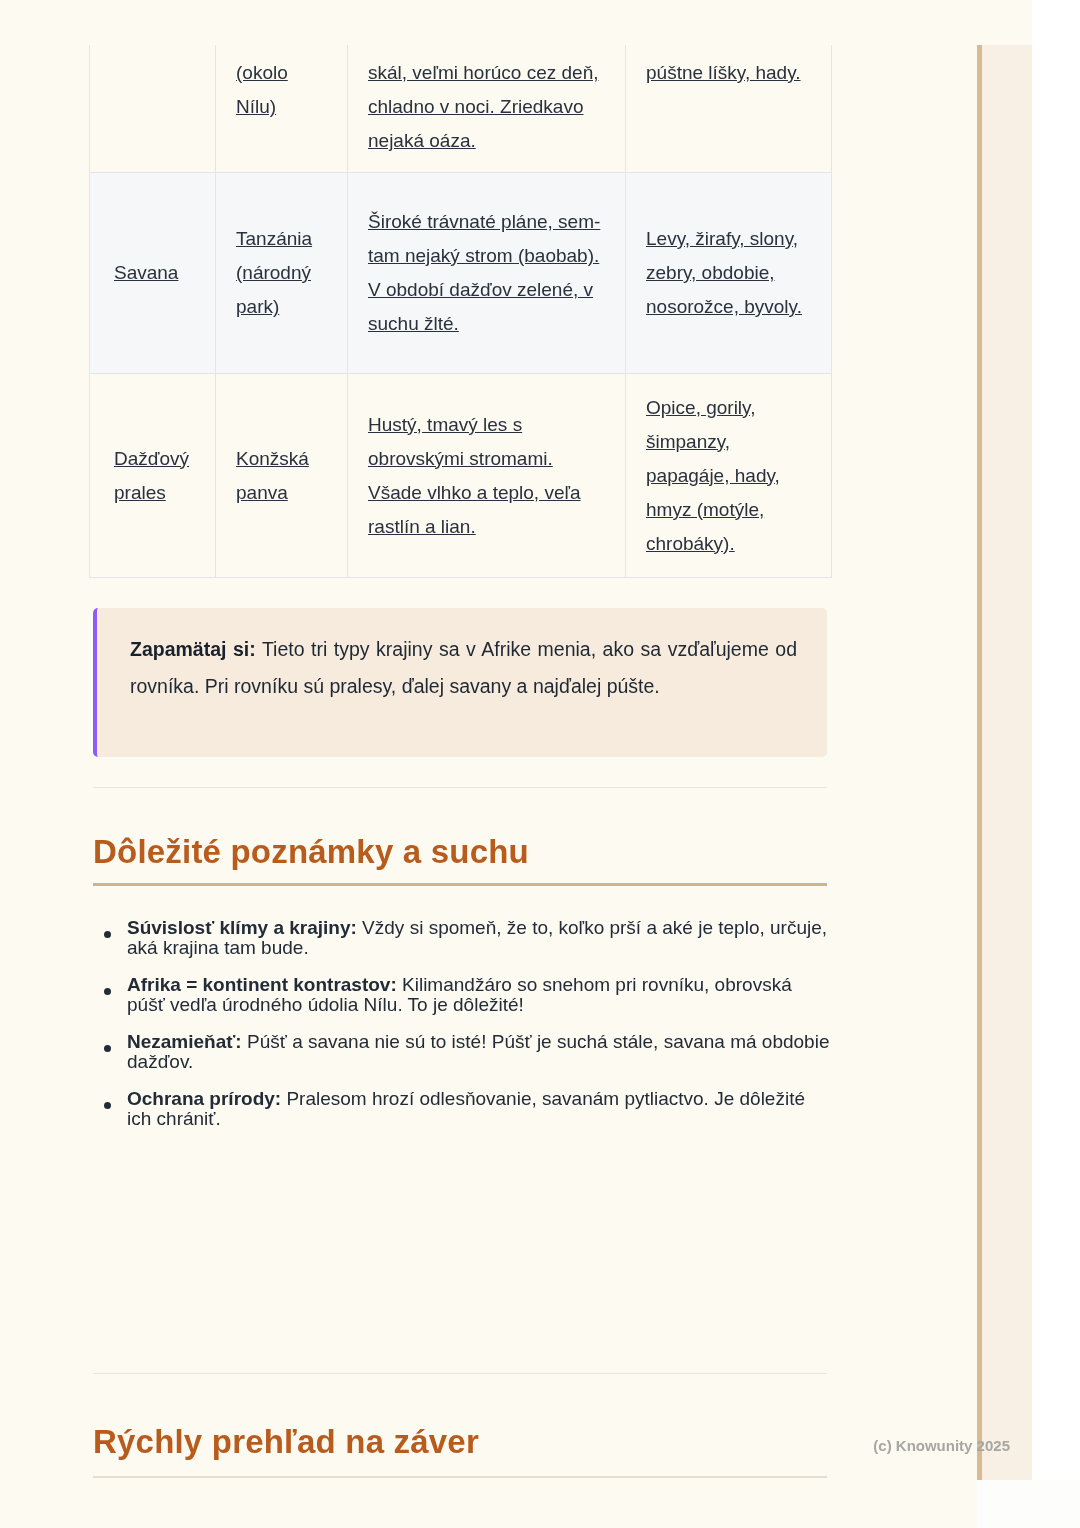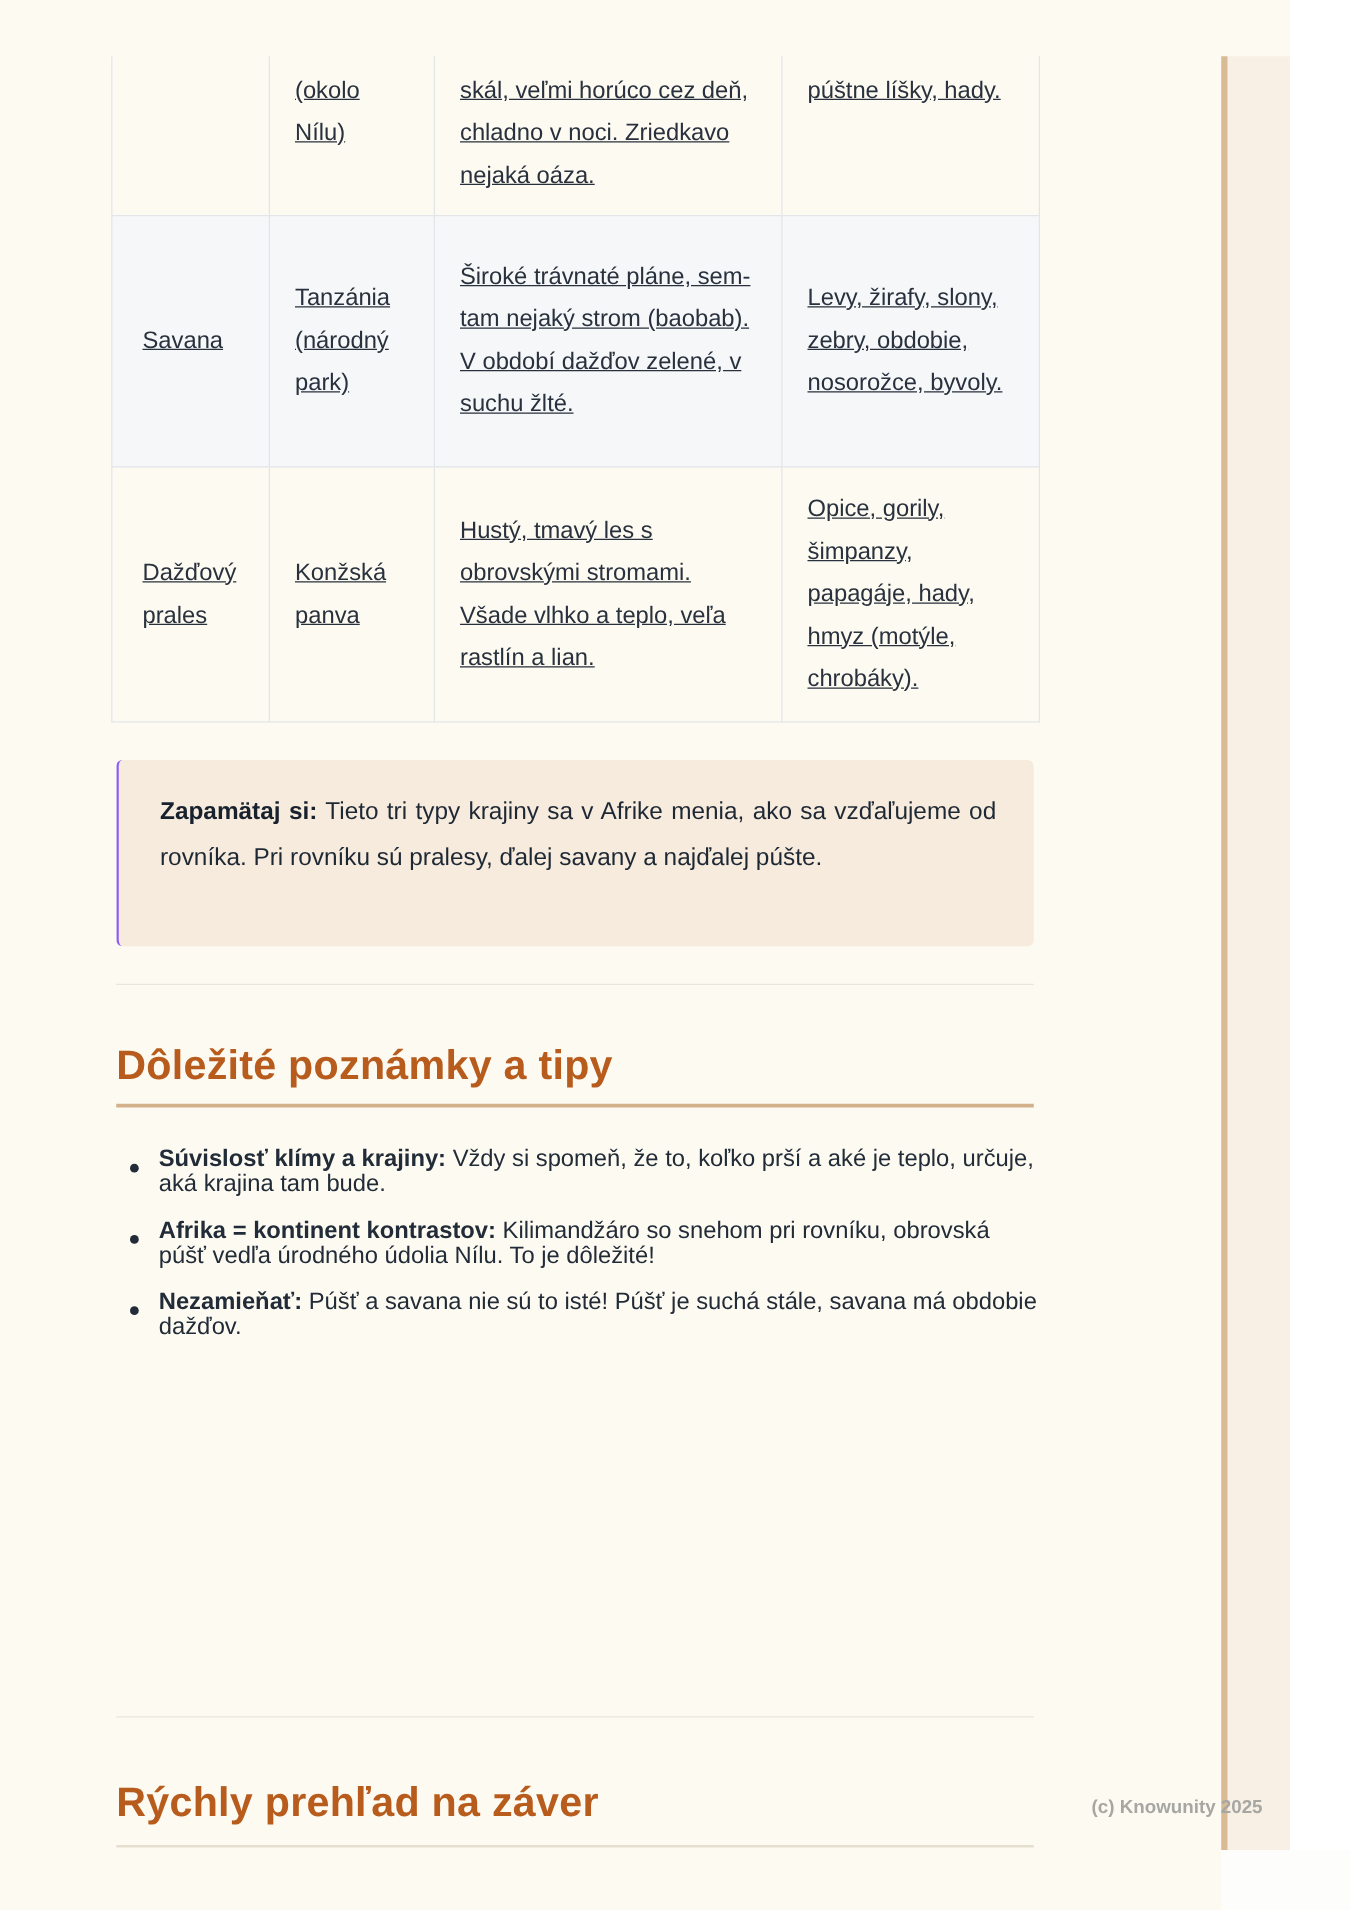--- a/index.html
+++ b/index.html
@@ -28,21 +28,21 @@
   td.c3 { width:278px; }
   td.c4 { width:206px; }
   tr.cut td { vertical-align:top; padding-top:11px; height:122px; }
   tr.r2 td { height:201px; }
   tr.r2 { background:#f5f7f9; }
   tr.r3 td { height:204px; }
 
   
   .callout {
     position:absolute; left:93px; top:608px; width:734px; height:149px;
-    background:#f6ebdc; border-left:2px solid #8b5cf6; border-radius:5px;
+    background:#f6ebdc; border-left:4px solid #8b5cf6; border-radius:5px;
     padding:23px 30px 0 33px;
     font-size:19.5px; line-height:37px; text-align:justify; color:#1e2835;
   }
   .callout b { color:#18222e; }
 
   .divider { position:absolute; left:93px; width:734px; height:1px; background:#e9e5d9; }
   .hr1 { top:787px; }
   .hr2 { top:1373px; }
 
   h2.sect {
@@ -109,36 +109,40 @@
   </table>
 </div>
 
 <div class="callout">
   <b>Zapamätaj si:</b>
   <span>Tieto tri typy krajiny sa v Afrike menia, ako sa vzďaľujeme od rovníka. Pri rovníku sú pralesy, ďalej savany a najďalej púšte.</span>
 </div>
 
 <div class="divider hr1"></div>
 
-<h2 class="sect h-1">Dôležité poznámky a tipy</h2>
+<h2 class="sect h-1">Dôležité poznámky a suchu</h2>
 <div class="underline u-1"></div>
 
 <ul class="notes">
   <li>
     <b>Súvislosť klímy a krajiny:</b>
     <span>Vždy si spomeň, že to, koľko prší a aké je teplo, určuje, aká krajina tam bude.</span>
   </li>
   <li>
     <b>Afrika = kontinent kontrastov:</b>
     <span>Kilimandžáro so snehom pri rovníku, obrovská púšť vedľa úrodného údolia Nílu. To je dôležité!</span>
   </li>
   <li>
     <b>Nezamieňať:</b>
     <span>Púšť a savana nie sú to isté! Púšť je suchá stále, savana má obdobie dažďov.</span>
   </li>
+  <li>
+    <b>Ochrana prírody:</b>
+    <span>Pralesom hrozí odlesňovanie, savanám pytliactvo. Je dôležité ich chrániť.</span>
+  </li>
 </ul>
 
 <div class="divider hr2"></div>
 
 <h2 class="sect h-2">Rýchly prehľad na záver</h2>
 <div class="underline u-2"></div>
 
 <div class="watermark">(c) Knowunity 2025</div>
 
 </body></html>

